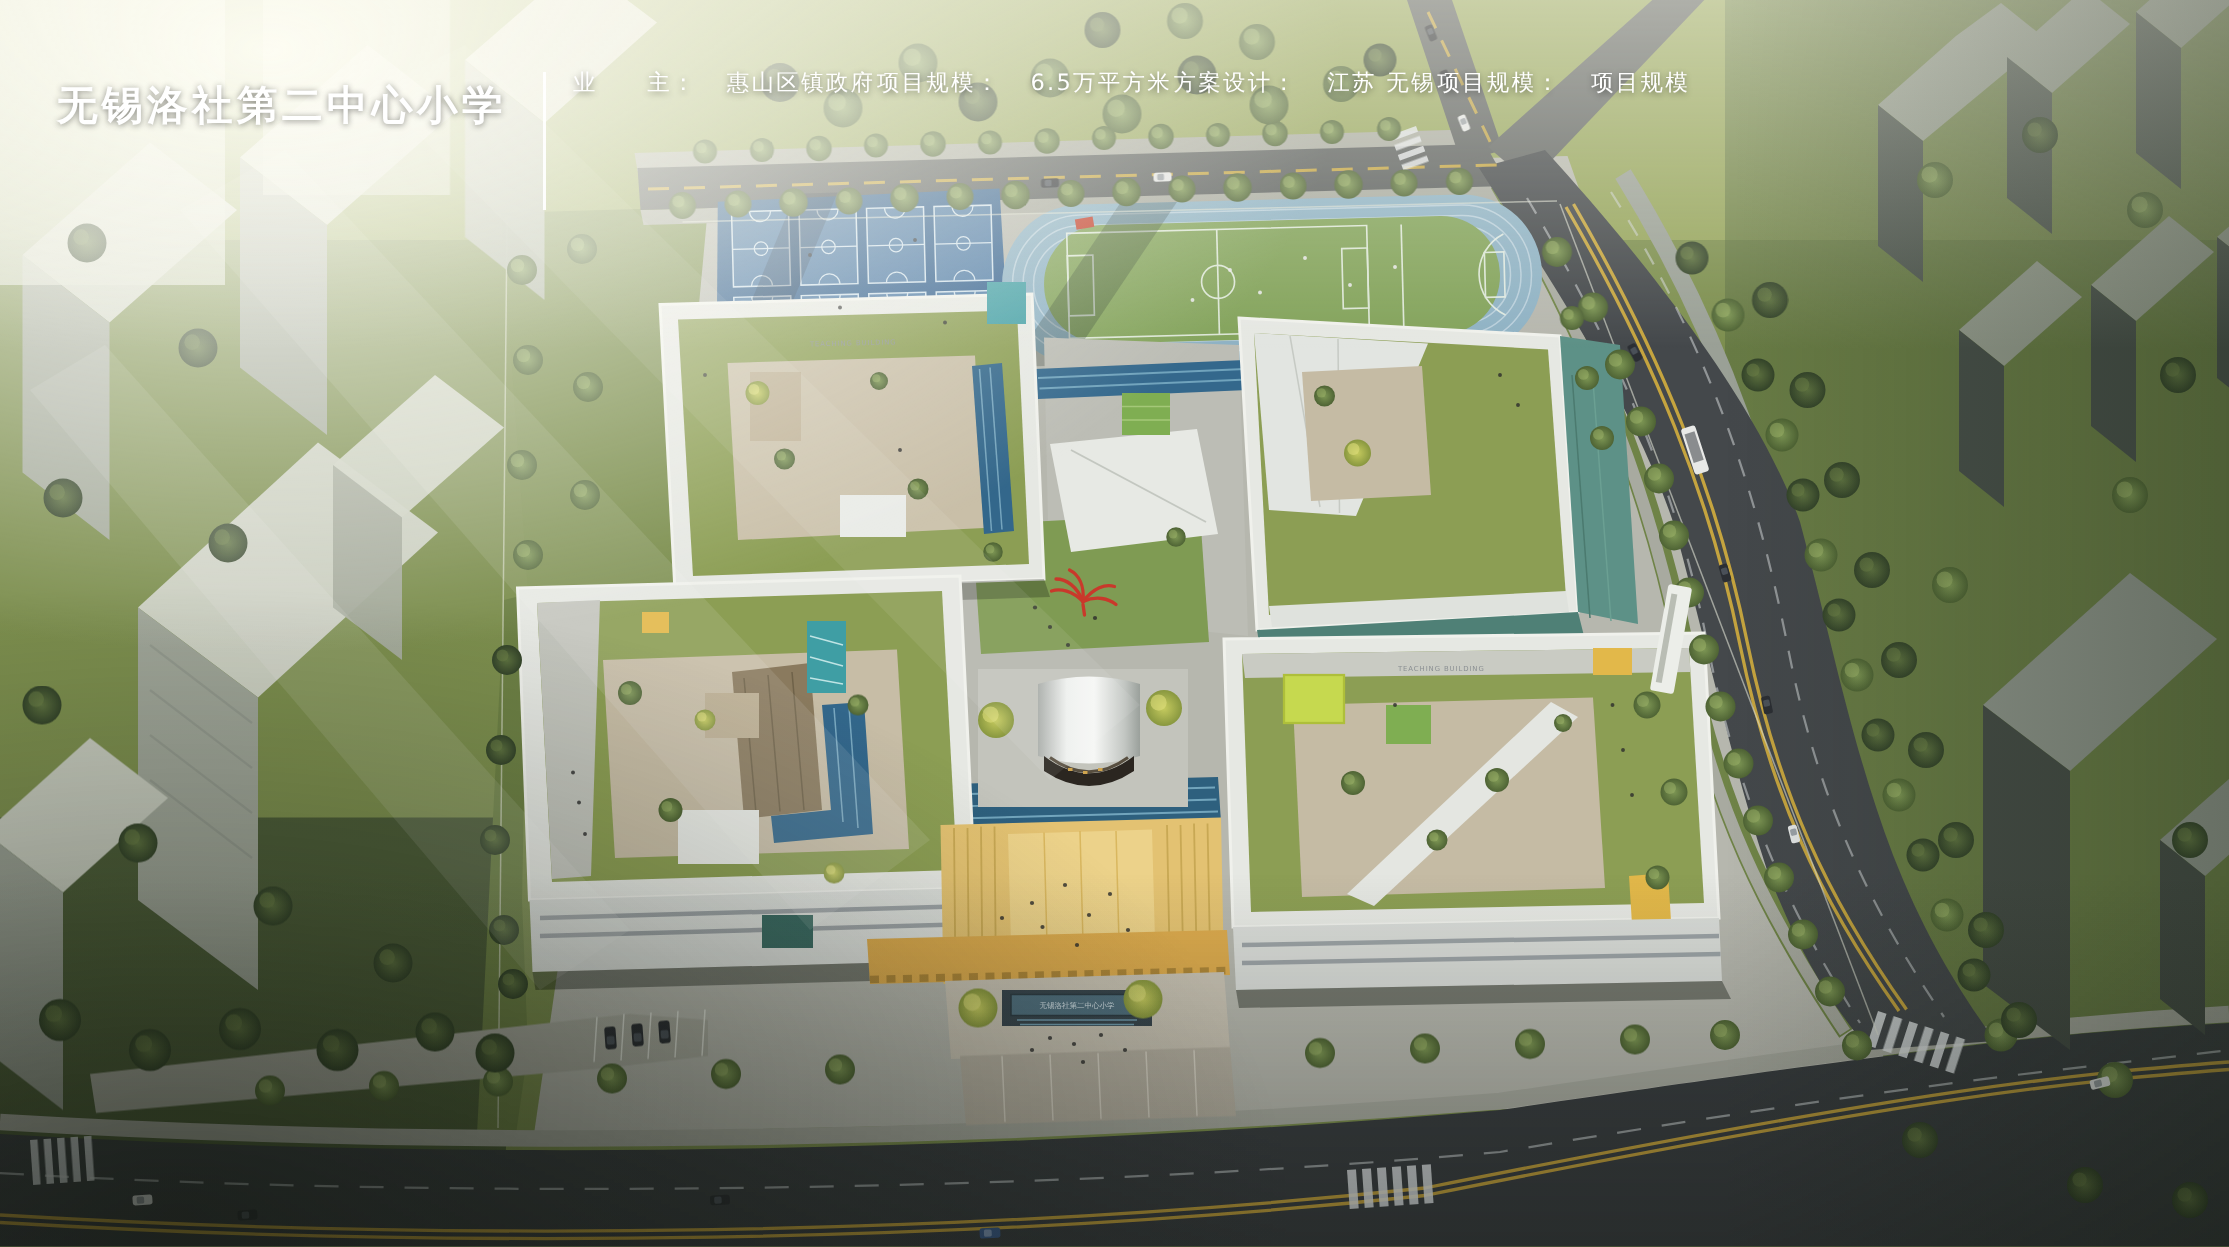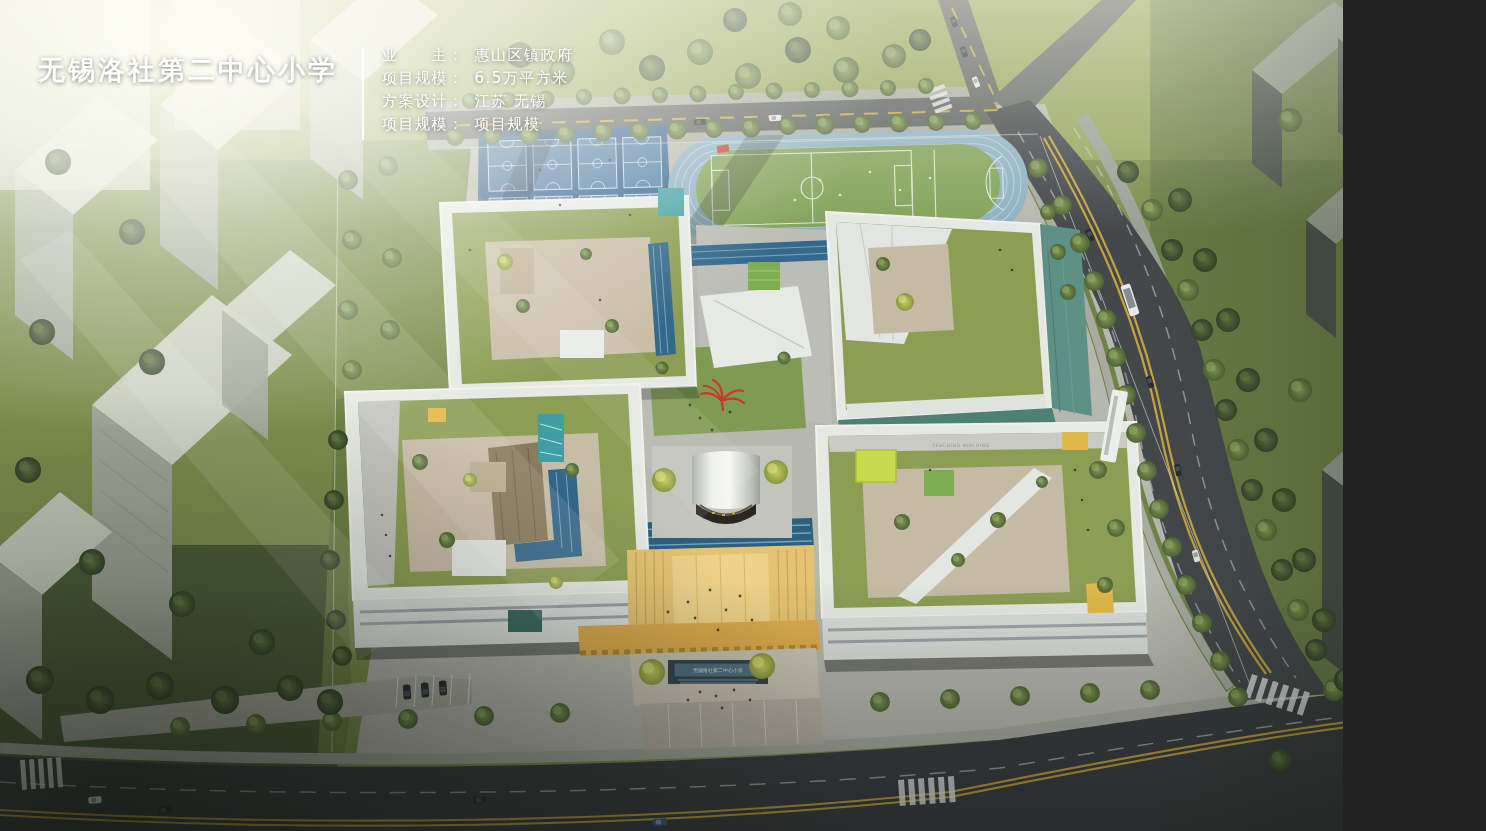--- a/index.html
+++ b/index.html
@@ -1,26 +1,26 @@
 <!DOCTYPE html>
 <html><head>
 <meta charset="utf-8">
 <style>
   html,body{margin:0;padding:0;background:#222;}
-  .stage{position:relative;width:1343px;height:831px;overflow:hidden;
+  .stage{position:relative;width:1486px;height:831px;overflow:hidden;
          font-family:"DejaVu Sans","Liberation Sans",sans-serif;background:#7c8e4e;}
   .stage svg{position:absolute;inset:0;display:block;}
   .card{position:absolute;left:38px;top:42px;display:flex;align-items:flex-start;
         color:#ffffff;text-shadow:0 1px 4px rgba(0,0,0,.45);z-index:5;}
   .card h1{font-size:27px;margin:10px 0 0 0;font-weight:700;letter-spacing:3px;}
   .v-divider{width:2px;height:92px;background:rgba(255,255,255,.92);margin:6px 18px 0 24px;}
-  .fields{display:flex;flex-direction:column;gap:1px;font-size:15px;line-height:22px;
+  .fields{display:flex;flex-direction:row;gap:1px;font-size:15px;line-height:22px;
           letter-spacing:1.5px;margin-top:2px;}
   .frow{display:flex;white-space:pre;}
-  .fvalue{margin-left:10px;}
+  .fvalue{margin-left:20px;}
 </style>
 </head>
 <body>
 
 <div class="stage">
 <svg width="1486" height="831" viewBox="0 0 1486 831">
 <defs>
   <radialGradient id="grG">
           <stop offset="0" stop-color="#7d9654"></stop>
           <stop offset="1" stop-color="#4e6334"></stop>

